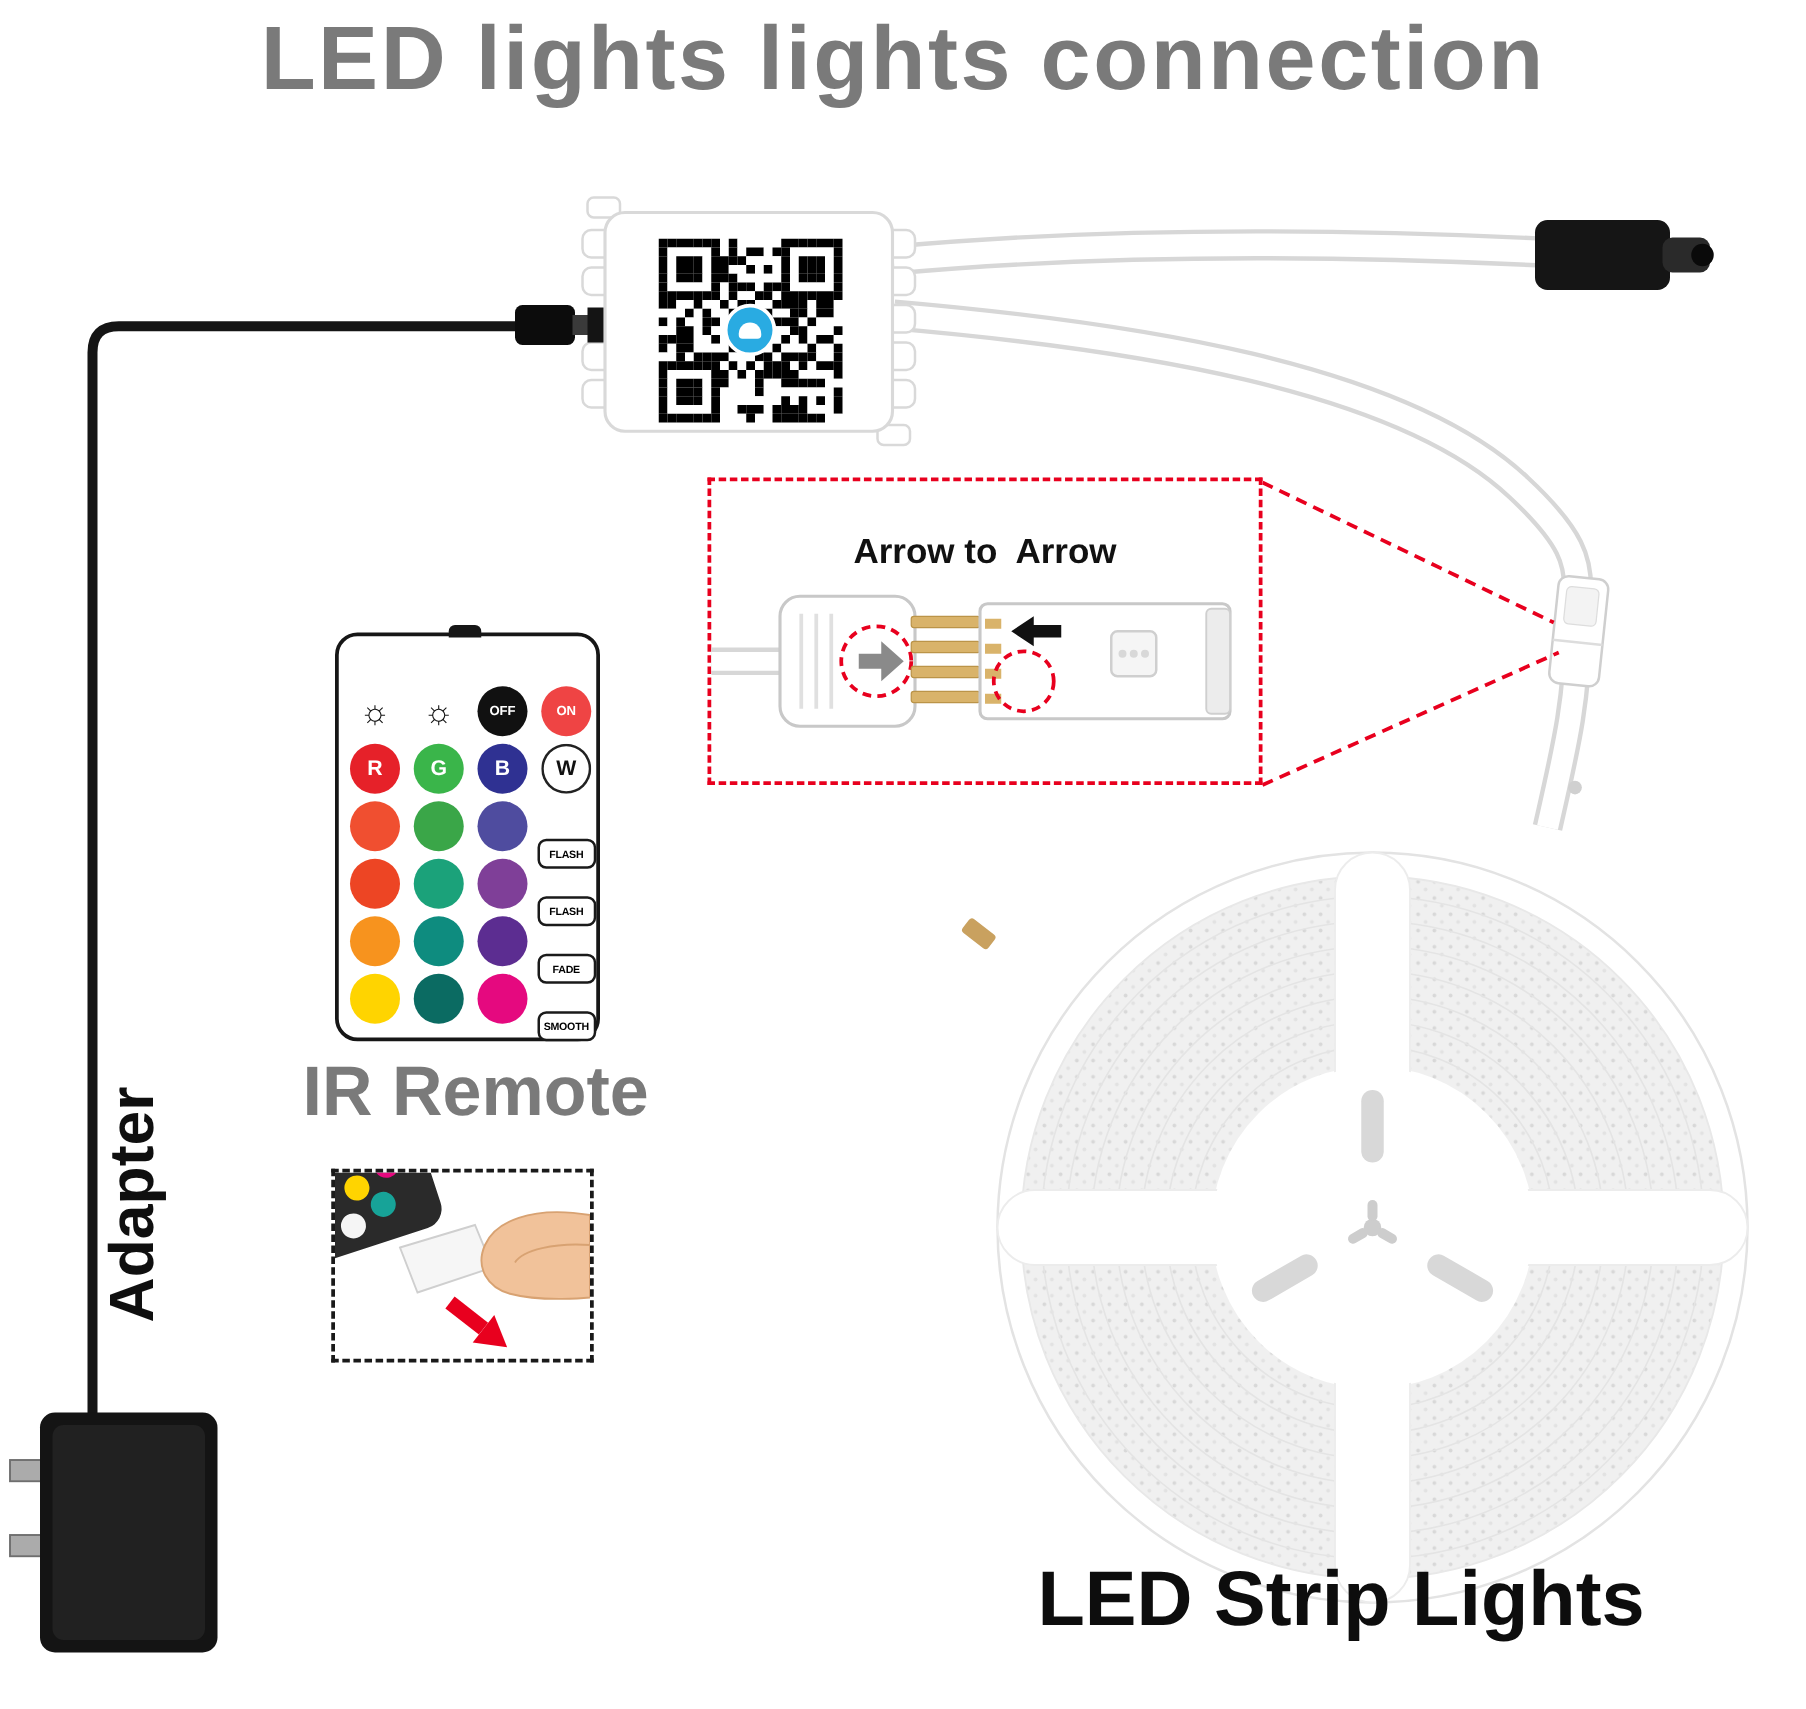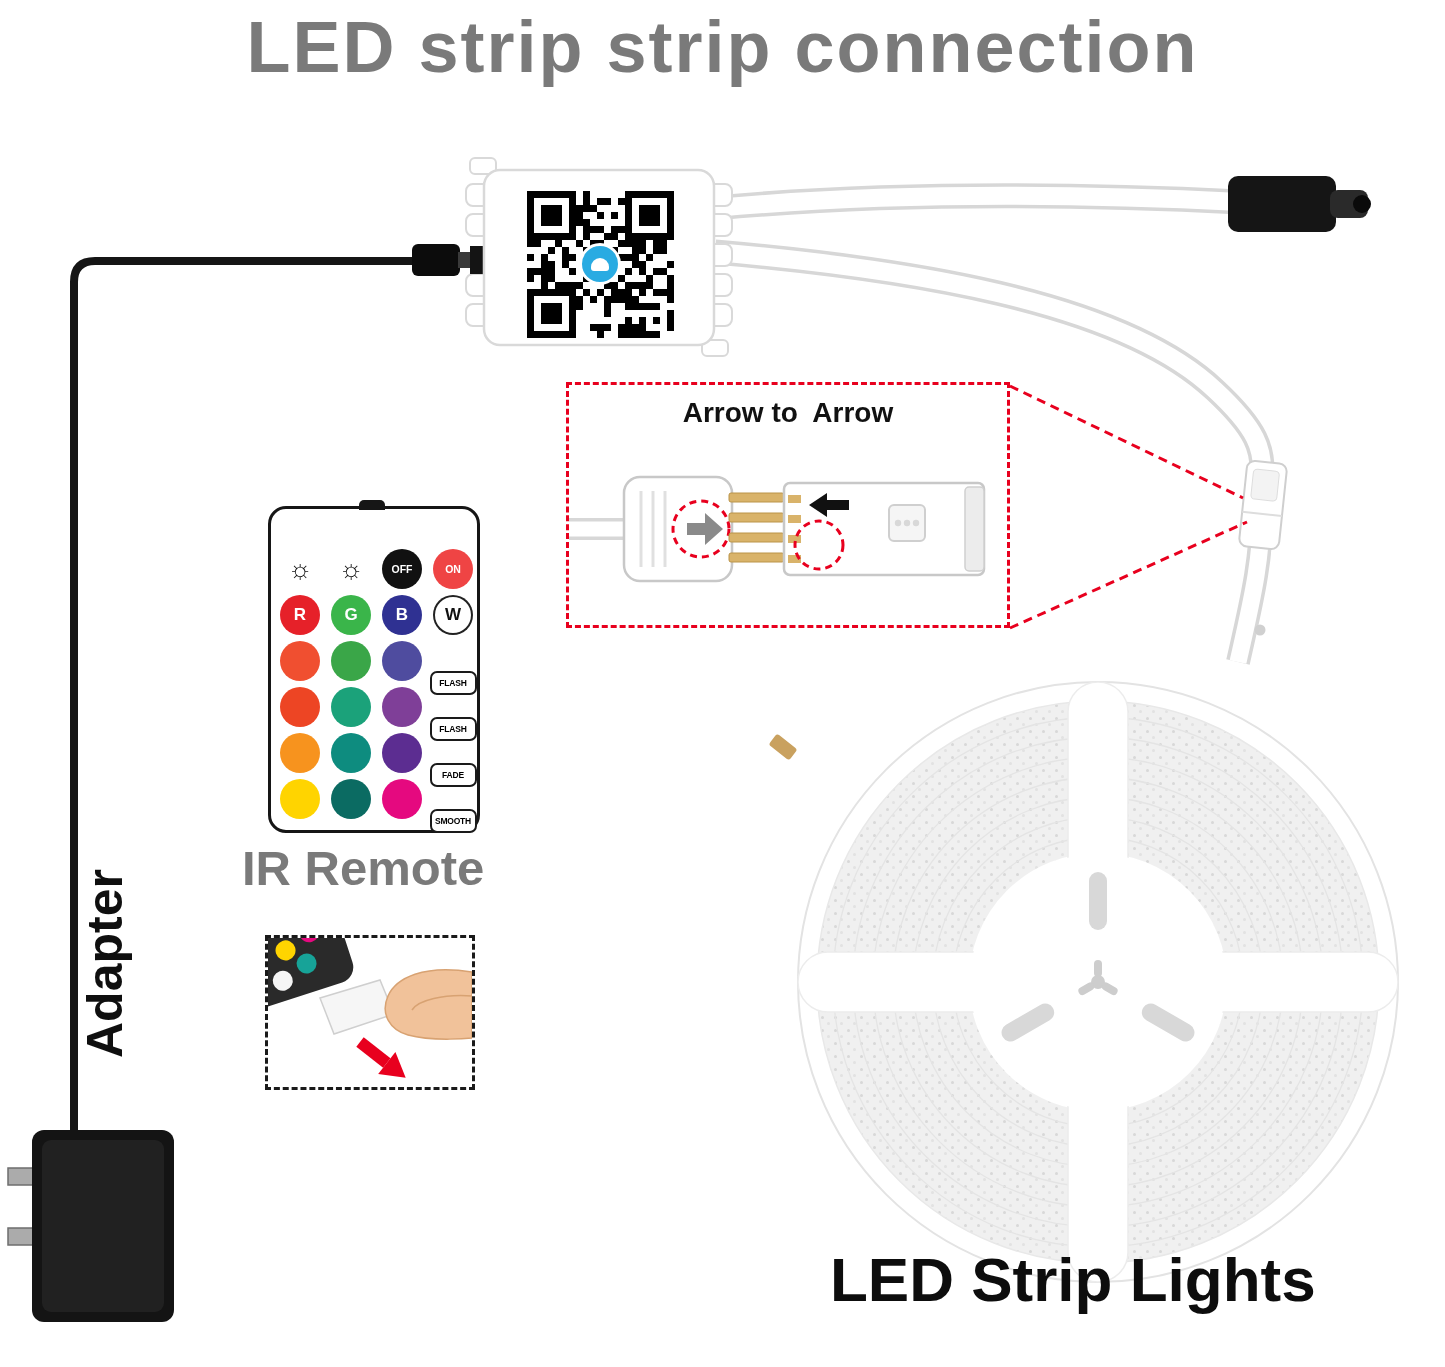--- a/index.html
+++ b/index.html
@@ -12,38 +12,38 @@
   *{box-sizing:border-box;margin:0;padding:0;}
   html,body{background:#fff;}
   body{font-family:"Liberation Sans","DejaVu Sans",sans-serif;}
   .stage{position:relative;width:1445px;height:1367px;background:#fff;overflow:hidden;}
   .stage svg.main{position:absolute;left:0;top:0;}
 
   .title{position:absolute;left:0;top:6px;width:100%;text-align:center;
     font-size:72px;font-weight:bold;color:var(--label-gray,#7a7a7a);letter-spacing:2px;}
 
   .lbl-ir-receiver{position:absolute;left:753px;top:276px;font-size:52px;font-weight:bold;color:var(--label-gray,#7a7a7a);}
-  .lbl-ir-remote{position:absolute;left:242px;top:840px;font-size:49px;font-weight:bold;color:var(--label-gray,#7a7a7a);}
+  .lbl-ir-remote{position:absolute;left:242px;top:840px;font-size:56px;font-weight:bold;color:var(--label-gray,#7a7a7a);}
   .lbl-strip{position:absolute;left:830px;top:1244px;font-size:62px;font-weight:bold;color:#0d0d0d;}
   .lbl-adapter{position:absolute;left:76px;top:826px;height:232px;writing-mode:vertical-rl;transform:rotate(180deg);
     font-size:50px;font-weight:bold;color:#0f0f0f;}
 
   
   .qr{position:absolute;left:527px;top:191px;width:147px;height:147px;display:grid;
     grid-template-columns:repeat(21,1fr);grid-template-rows:repeat(21,1fr);background:#fff;}
   .qrc{background:#fff;}
   .qrc.d{background:#000;}
   .qr-logo{position:absolute;left:50%;top:50%;width:42px;height:42px;margin:-21px 0 0 -21px;border-radius:50%;
     background:var(--qr-blue,#29abe2);border:3px solid #fff;display:flex;align-items:center;justify-content:center;}
   .qr-logo .glyphshape{width:18px;height:13px;background:#fff;border-radius:9px 9px 3px 3px;}
 
   
   .detail-box{position:absolute;left:566px;top:382px;width:444px;height:246px;
     border:3px dashed var(--accent-red,#e8001e);background:#fff;}
-  .arrow-label{margin-top:12px;text-align:center;font-size:28px;font-weight:bold;color:#111;white-space:pre;}
+  .arrow-label{margin-top:40px;text-align:center;font-size:28px;font-weight:bold;color:#111;white-space:pre;}
   .detail-box svg{position:absolute;left:0;top:72px;}
 
   
   .remote{position:absolute;left:268px;top:506px;width:212px;height:327px;background:#fff;
     border:3px solid #161616;border-radius:18px;}
   .remote-nub{position:absolute;left:88px;top:-9px;width:26px;height:10px;background:#161616;border-radius:5px 5px 0 0;}
   .remote-grid{display:grid;grid-template-columns:repeat(4,48px);grid-auto-rows:40px;
     column-gap:3px;row-gap:6px;padding:40px 0 0 5px;}
   .rbtn{display:flex;align-items:center;justify-content:center;font-weight:bold;place-self:center;}
   .rbtn.round{width:40px;height:40px;border-radius:50%;}
@@ -166,21 +166,21 @@
     <g transform="rotate(6 1263 505)">
       <rect x="1243" y="462" width="40" height="86" rx="8" fill="#ffffff" stroke="#cfcfcf" stroke-width="2"></rect>
       <rect x="1250" y="470" width="26" height="30" rx="4" fill="#f3f3f3" stroke="#dddddd" stroke-width="1"></rect>
       <line x1="1243" y1="514" x2="1283" y2="514" stroke="#dddddd" stroke-width="2"></line>
     </g>
 
     <line class="red-dash" x1="1010" y1="386" x2="1243" y2="498"></line>
     <line class="red-dash" x1="1010" y1="628" x2="1247" y2="522"></line>
   </svg>
 
-  <div class="title">LED strip strip connection</div>
+  <div class="title">LED lights lights connection</div>
 
   <div class="qr">
       <div class="qrc d"></div>
       <div class="qrc d"></div>
       <div class="qrc d"></div>
       <div class="qrc d"></div>
       <div class="qrc d"></div>
       <div class="qrc d"></div>
       <div class="qrc d"></div>
       <div class="qrc"></div>

